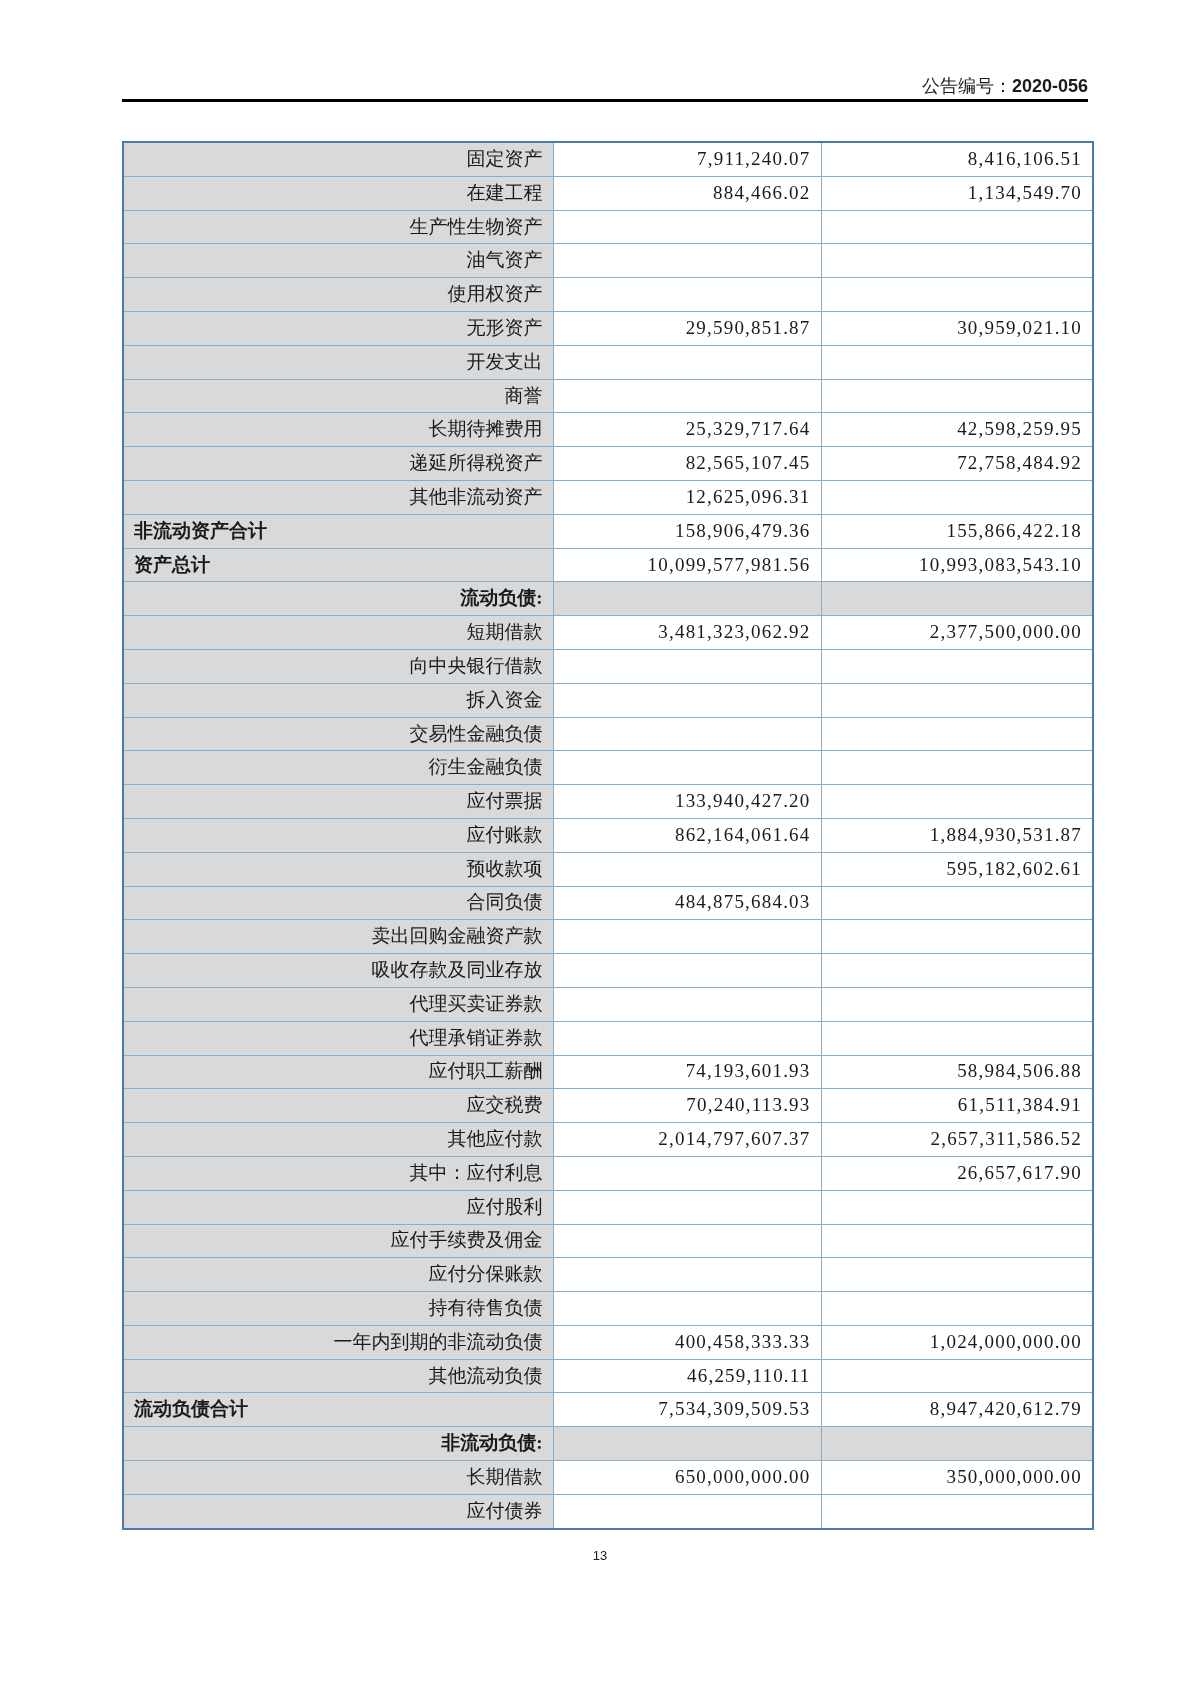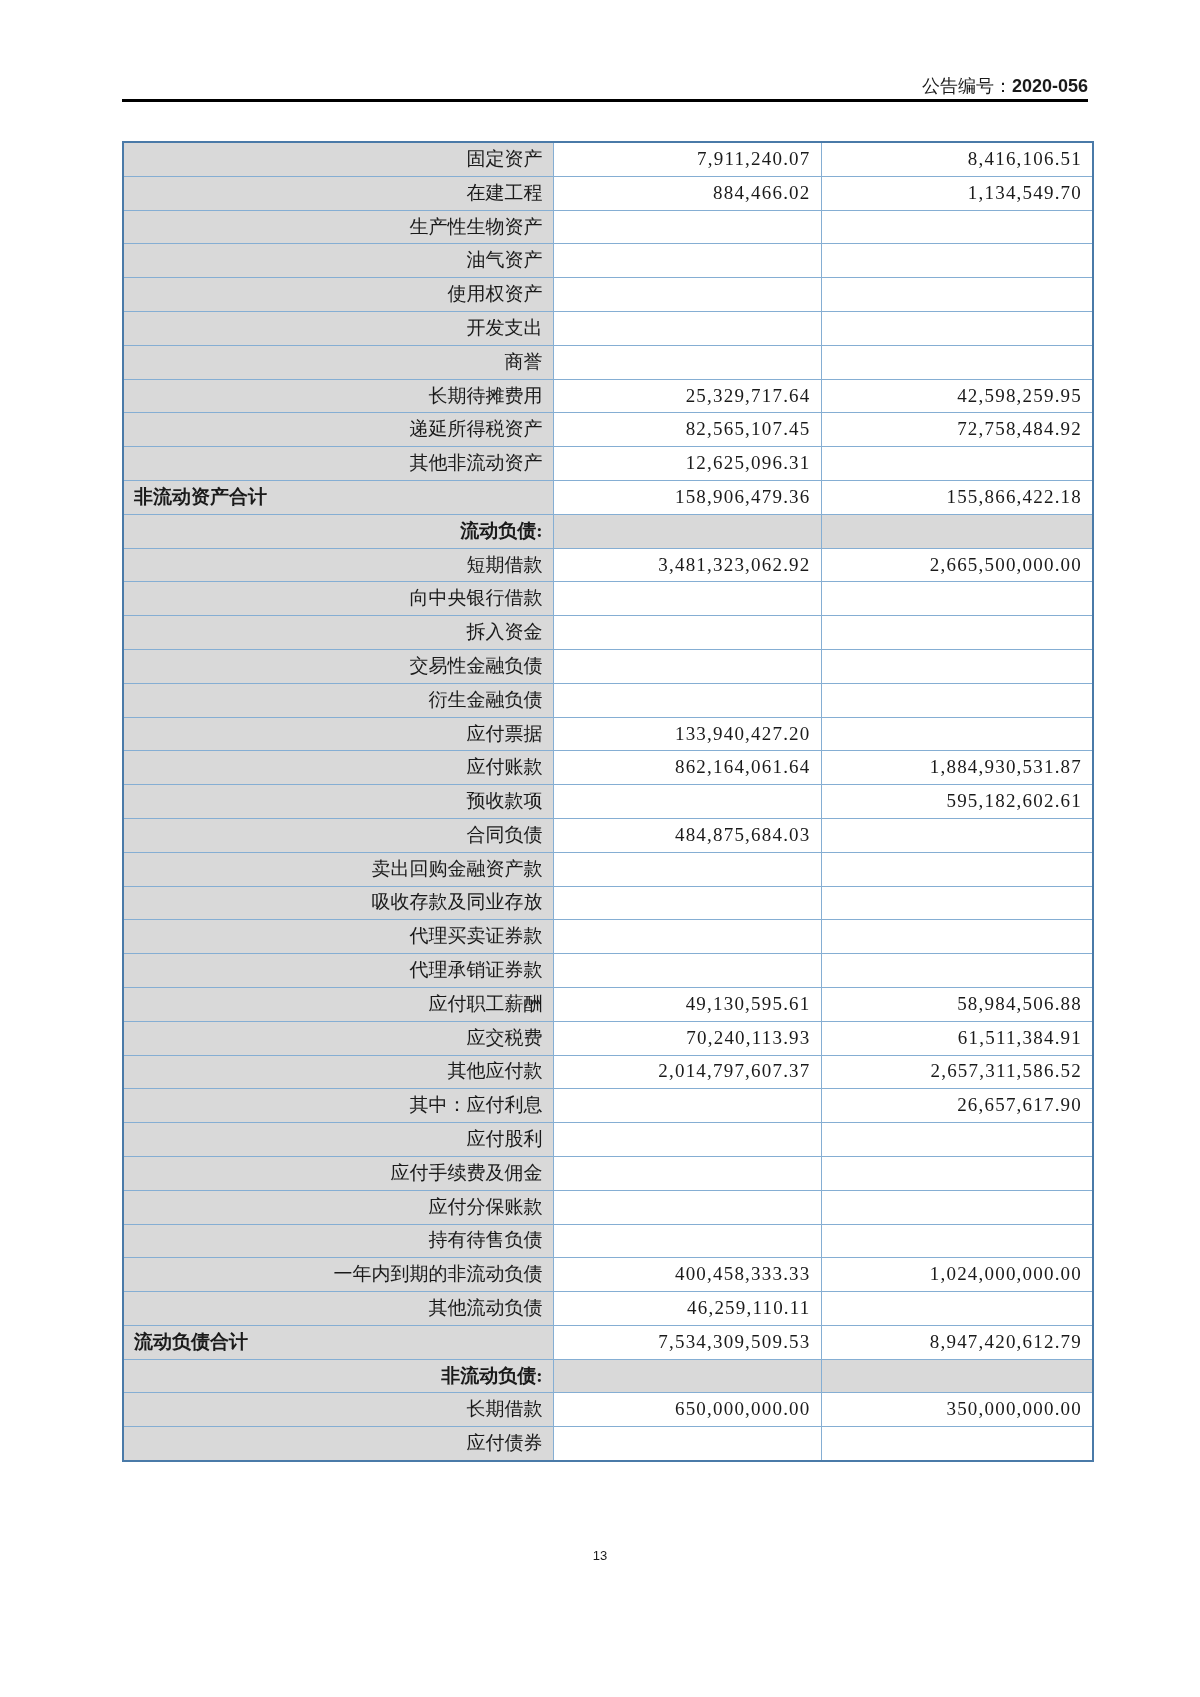--- a/index.html
+++ b/index.html
@@ -142,20 +142,25 @@
           <td class="label">油气资产</td>
           <td class="num"></td>
           <td class="num"></td>
         </tr>
         <tr>
           <td class="label">使用权资产</td>
           <td class="num"></td>
           <td class="num"></td>
         </tr>
         <tr>
+          <td class="label">无形资产</td>
+          <td class="num">29,590,851.87</td>
+          <td class="num">30,959,021.10</td>
+        </tr>
+        <tr>
           <td class="label">开发支出</td>
           <td class="num"></td>
           <td class="num"></td>
         </tr>
         <tr>
           <td class="label">商誉</td>
           <td class="num"></td>
           <td class="num"></td>
         </tr>
         <tr>
@@ -171,29 +176,34 @@
         <tr>
           <td class="label">其他非流动资产</td>
           <td class="num">12,625,096.31</td>
           <td class="num"></td>
         </tr>
         <tr>
           <td class="label total">非流动资产合计</td>
           <td class="num">158,906,479.36</td>
           <td class="num">155,866,422.18</td>
         </tr>
+        <tr>
+          <td class="label total">资产总计</td>
+          <td class="num">10,099,577,981.56</td>
+          <td class="num">10,993,083,543.10</td>
+        </tr>
         <tr class="section">
           <td class="label">流动负债:</td>
           <td class="num"></td>
           <td class="num"></td>
         </tr>
         <tr>
           <td class="label">短期借款</td>
           <td class="num">3,481,323,062.92</td>
-          <td class="num">2,665,500,000.00</td>
+          <td class="num">2,377,500,000.00</td>
         </tr>
         <tr>
           <td class="label">向中央银行借款</td>
           <td class="num"></td>
           <td class="num"></td>
         </tr>
         <tr>
           <td class="label">拆入资金</td>
           <td class="num"></td>
           <td class="num"></td>
@@ -243,21 +253,21 @@
           <td class="num"></td>
           <td class="num"></td>
         </tr>
         <tr>
           <td class="label">代理承销证券款</td>
           <td class="num"></td>
           <td class="num"></td>
         </tr>
         <tr>
           <td class="label">应付职工薪酬</td>
-          <td class="num">49,130,595.61</td>
+          <td class="num">74,193,601.93</td>
           <td class="num">58,984,506.88</td>
         </tr>
         <tr>
           <td class="label">应交税费</td>
           <td class="num">70,240,113.93</td>
           <td class="num">61,511,384.91</td>
         </tr>
         <tr>
           <td class="label">其他应付款</td>
           <td class="num">2,014,797,607.37</td>

